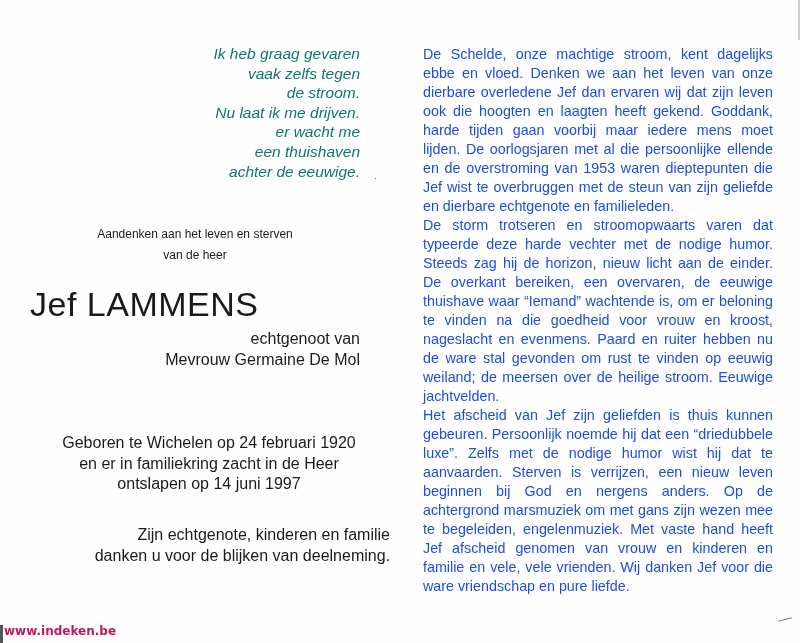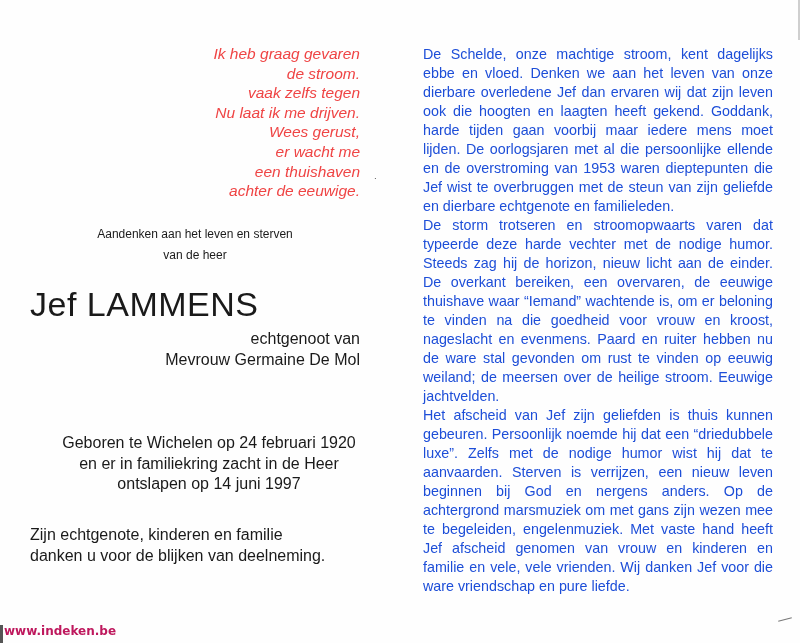--- a/index.html
+++ b/index.html
@@ -5,42 +5,42 @@
     html, body { margin: 0; padding: 0; }
     body {
       width: 800px; height: 643px; background: #ffffff; position: relative; overflow: hidden;
       font-family: "Liberation Sans", "DejaVu Sans", sans-serif; color: #1a1a1a;
     }
     .card { position: absolute; inset: 0; background: #fefefe; }
     .edge-right { position: absolute; right: 0; top: 0; width: 2px; height: 40px; background: #cfcfcf; }
     .edge-left { position: absolute; left: 0; bottom: 0; width: 3px; height: 18px; background: #555; }
     .poem {
       position: absolute; left: 150px; top: 44px; width: 210px;
-      text-align: right; font-style: italic; font-size: 15.5px; line-height: 19.6px; color: #ef4444;
+      text-align: right; font-style: italic; font-size: 15.5px; line-height: 19.6px; color: #0f766e;
     }
     .poem div { white-space: nowrap; }
     .mark { position: absolute; left: 374px; top: 172px; font-size: 8px; color: #444; }
     .intro {
       position: absolute; left: 30px; top: 224px; width: 330px; text-align: center;
       font-size: 12px; line-height: 21px;
     }
     .name {
       position: absolute; left: 30px; top: 284px; width: 330px; text-align: left;
       font-size: 34px; letter-spacing: 0.5px; line-height: 40px;
     }
     .spouse {
       position: absolute; left: 30px; top: 328px; width: 330px; text-align: right;
       font-size: 16px; line-height: 21px;
     }
     .dates {
       position: absolute; left: 29px; top: 397px; width: 360px; text-align: center;
       font-size: 16px; line-height: 20.5px; margin-top: 36px;
     }
     .thanks {
-      position: absolute; left: 30px; top: 524px; width: 360px; text-align: left;
+      position: absolute; left: 30px; top: 524px; width: 360px; text-align: right;
       font-size: 16px; line-height: 21px;
     }
     .prose {
       position: absolute; left: 423px; top: 45px; width: 350px;
       font-size: 14.3px; line-height: 19px; text-align: justify; color: #1d4ed8;
     }
     .prose p { margin: 0; }
     .watermark {
       position: absolute; left: 4px; top: 624px; font-size: 12px; color: #be185d;
       font-family: "DejaVu Sans", sans-serif;
@@ -49,24 +49,23 @@
     .scratch { position: absolute; left: 778px; top: 619px; width: 14px; height: 1px; background: #777; transform: rotate(-15deg); }
   </style>
 </head>
 <body>
 
 <div class="card">
   <div class="edge-right"></div>
 
   <div class="poem">
     <div>Ik heb graag gevaren</div>
+    <div>vaak zelfs tegen</div>
     <div>de stroom.</div>
-    <div>vaak zelfs tegen</div>
     <div>Nu laat ik me drijven.</div>
-    <div>Wees gerust,</div>
     <div>er wacht me</div>
     <div>een thuishaven</div>
     <div>achter de eeuwige.</div>
   </div>
   <div class="mark">․</div>
 
   <div class="intro">
     <div>Aandenken aan het leven en sterven</div>
     <div>van de heer</div>
   </div>

